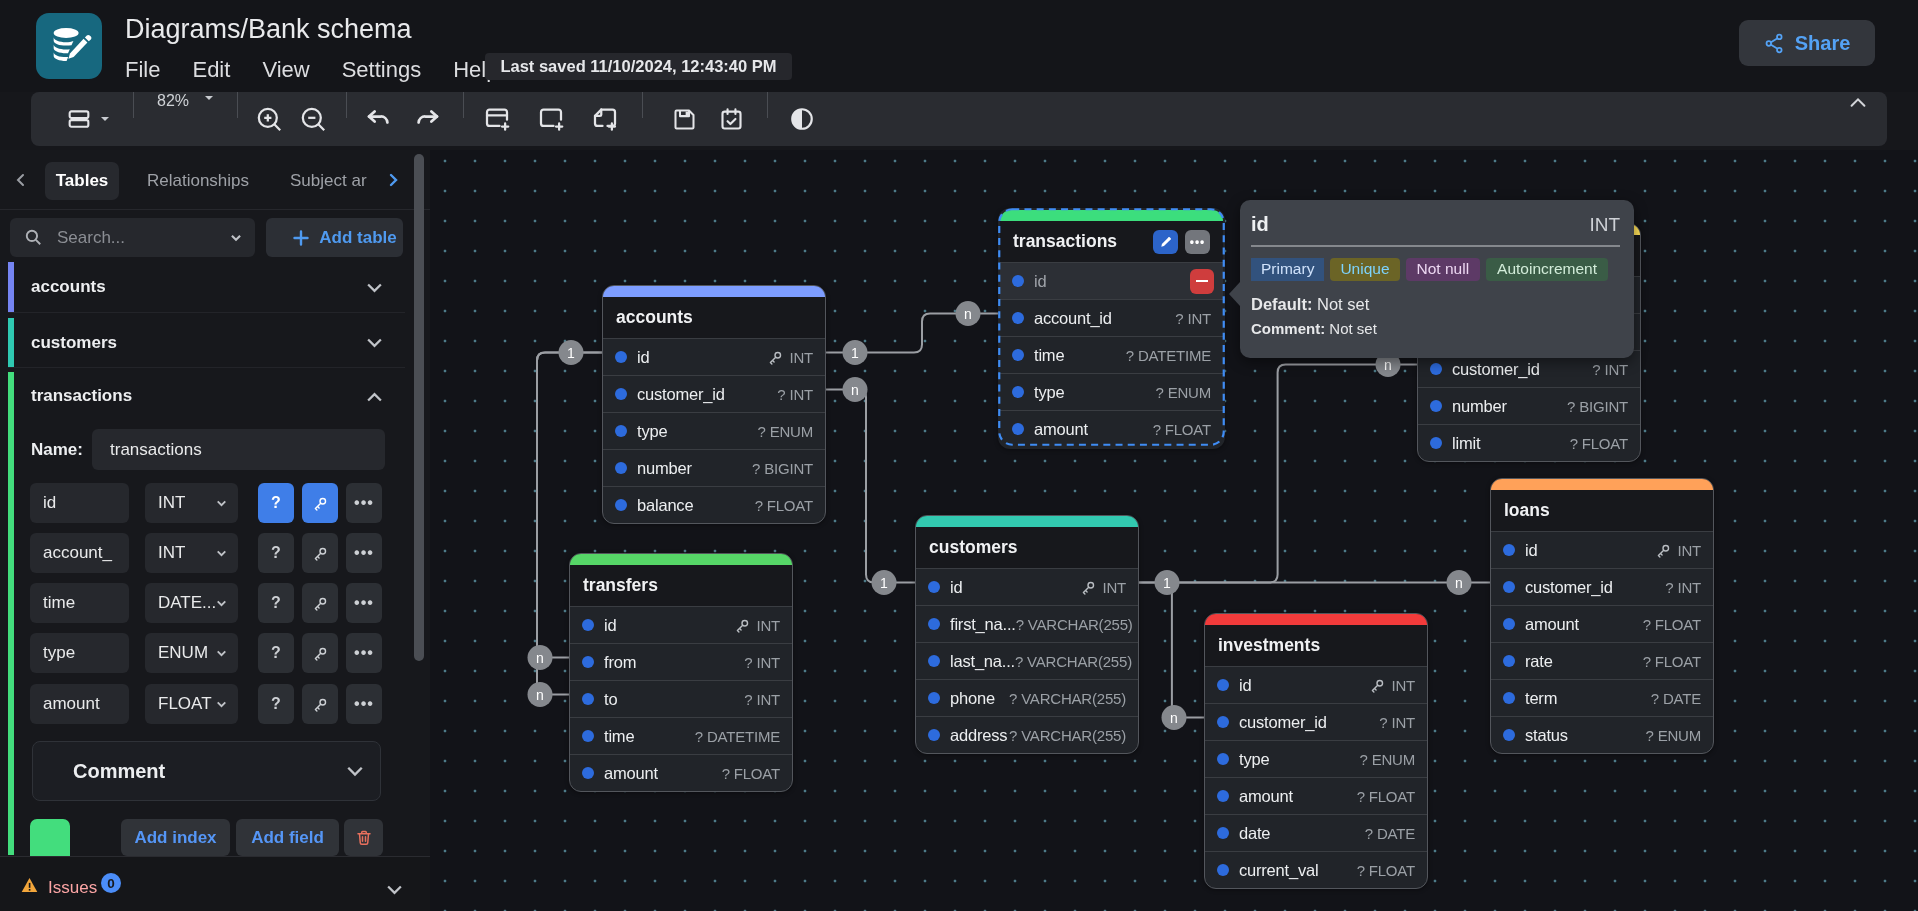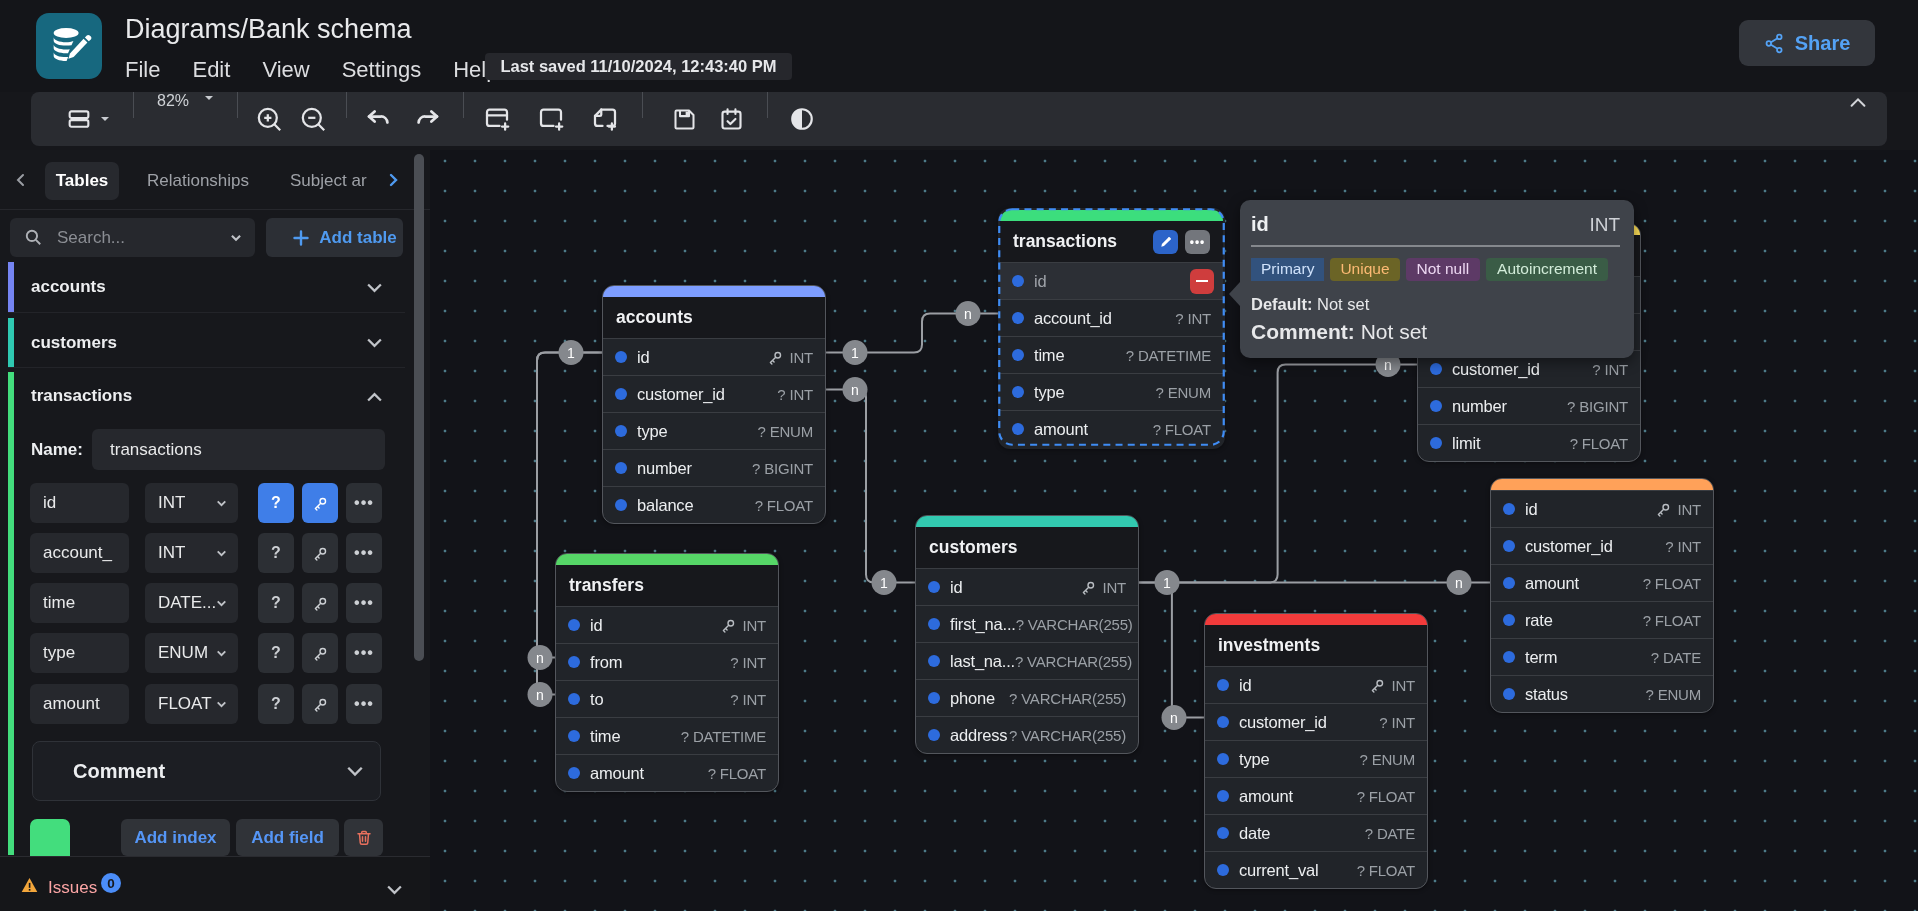--- a/index.html
+++ b/index.html
@@ -415,21 +415,21 @@
         <span class="nm">number</span>
         <span class="ty">? BIGINT</span>
       </div>
   <div class="trow">
         <span class="dot"></span>
         <span class="nm">balance</span>
         <span class="ty">? FLOAT</span>
       </div>
 </div>
 
-<div class="tbl" style="left:125px;top:403px">
+<div class="tbl" style="left:139px;top:403px">
   <div class="strip" style="background:#56d667"></div>
   <div class="ttl">transfers</div>
   <div class="trow">
         <span class="dot"></span>
         <span class="nm">id</span>
         <span class="ty"><svg width="17" height="17" viewBox="0 0 24 24" fill="none" stroke="#b9bdc2" stroke-width="2" stroke-linecap="round">
             <circle cx="15.2" cy="8.8" r="3.9"></circle>
             <path d="M12.3 11.7L4.8 19.2M4.8 19.2l2.1 2.1M7.9 16.1l2.1 2.1"></path>
           </svg>INT</span>
       </div>
@@ -516,20 +516,21 @@
       </div>
   <div class="trow">
         <span class="dot"></span>
         <span class="nm">limit</span>
         <span class="ty">? FLOAT</span>
       </div>
 </div>
 
 <div class="tbl" style="left:1060px;top:328px">
   <div class="strip" style="background:#ffa159"></div>
+  <div class="ttl">loans</div>
   <div class="trow">
         <span class="dot"></span>
         <span class="nm">id</span>
         <span class="ty"><svg width="17" height="17" viewBox="0 0 24 24" fill="none" stroke="#b9bdc2" stroke-width="2" stroke-linecap="round">
             <circle cx="15.2" cy="8.8" r="3.9"></circle>
             <path d="M12.3 11.7L4.8 19.2M4.8 19.2l2.1 2.1M7.9 16.1l2.1 2.1"></path>
           </svg>INT</span>
       </div>
   <div class="trow">
         <span class="dot"></span>
@@ -645,20 +646,20 @@
 
 <div id="popup" style="position:absolute;left:810px;top:50px;width:394px;height:158px;background:#3f434a;border-radius:10px;box-shadow:0 4px 14px rgba(0,0,0,.45);z-index:5">
   <div style="position:absolute;left:-11px;top:82px;width:0;height:0;border-top:12px solid transparent;border-bottom:12px solid transparent;border-right:11px solid #3f434a"></div>
   <div style="display:flex;align-items:baseline;padding:13px 14px 0 11px">
     <span style="color:#eef0f2;font-size:20px;font-weight:bold">id</span>
     <span style="margin-left:auto;color:#ced1d6;font-size:19px">INT</span>
   </div>
   <div style="height:1.5px;background:#85888d;margin:9px 14px 0 11px"></div>
   <div style="display:flex;gap:6px;padding:11px 0 0 11px;font-size:15.5px">
     <span style="background:#32527d;color:#cfe1fa;border-radius:0;padding:2.5px 10px">Primary</span>
-    <span style="background:#6b6426;color:#fdba74;border-radius:4px;padding:2.5px 10px">Unique</span>
+    <span style="background:#6b6426;color:#7dd3fc;border-radius:4px;padding:2.5px 10px">Unique</span>
     <span style="background:#5d3a66;color:#edd7f2;border-radius:4px;padding:2.5px 11px">Not null</span>
     <span style="background:#3a5c46;color:#d2ecd9;border-radius:4px;padding:2.5px 11px">Autoincrement</span>
   </div>
   <div style="padding:14px 0 0 11px;color:#e7e8ea;font-size:16.5px"><b>Default:</b> Not set</div>
-  <div style="padding:6px 0 0 11px;color:#e7e8ea;font-size:21px"><b>Comment:</b> Not set</div>
+  <div style="padding:6px 0 0 11px;color:#e7e8ea;font-size:15px"><b>Comment:</b> Not set</div>
 </div>
 </div>
 
 </body></html>

